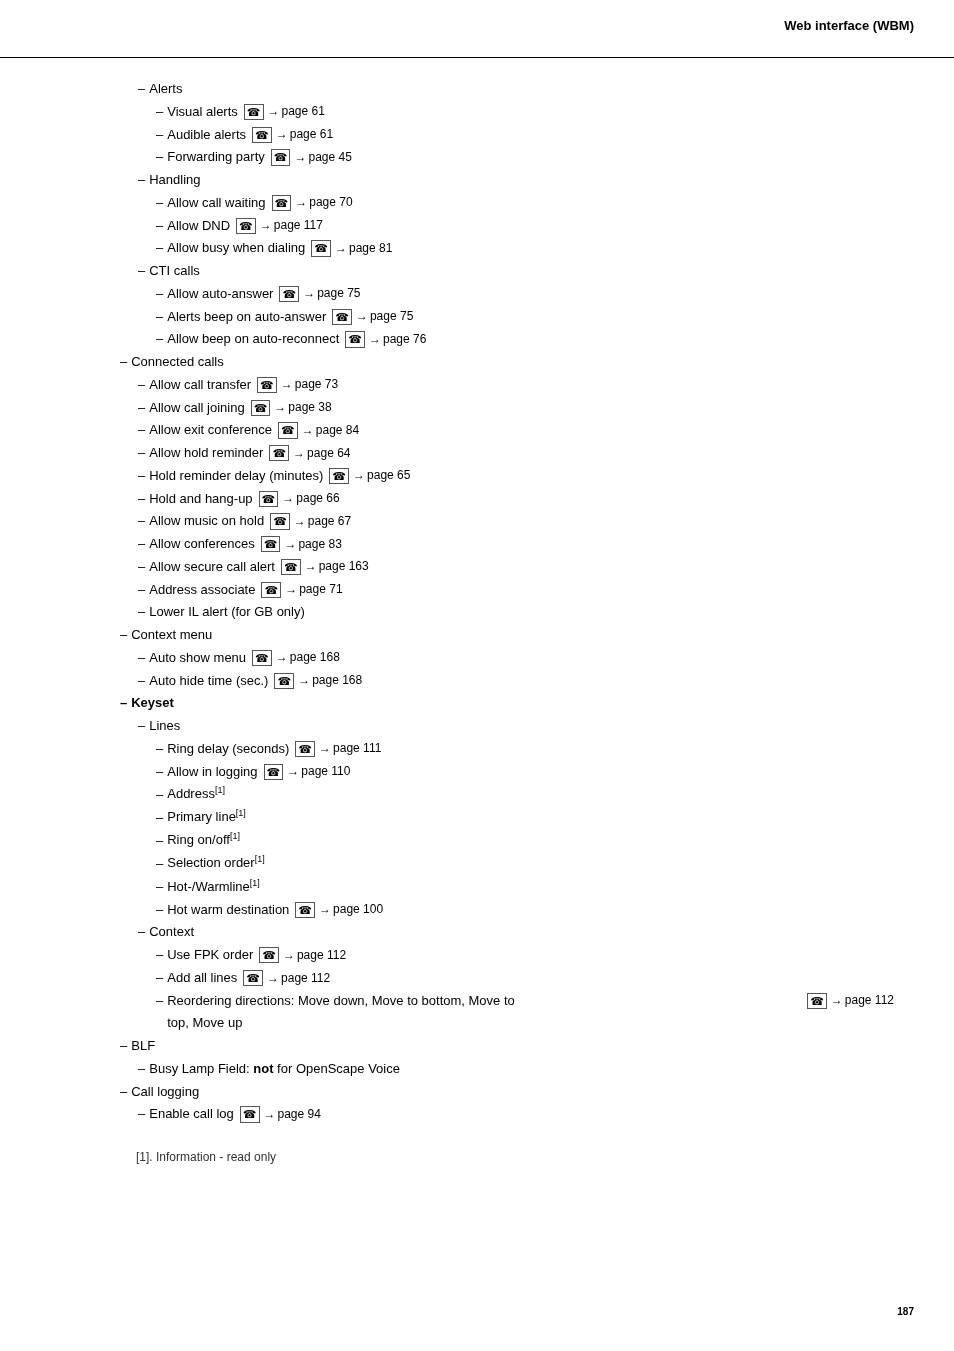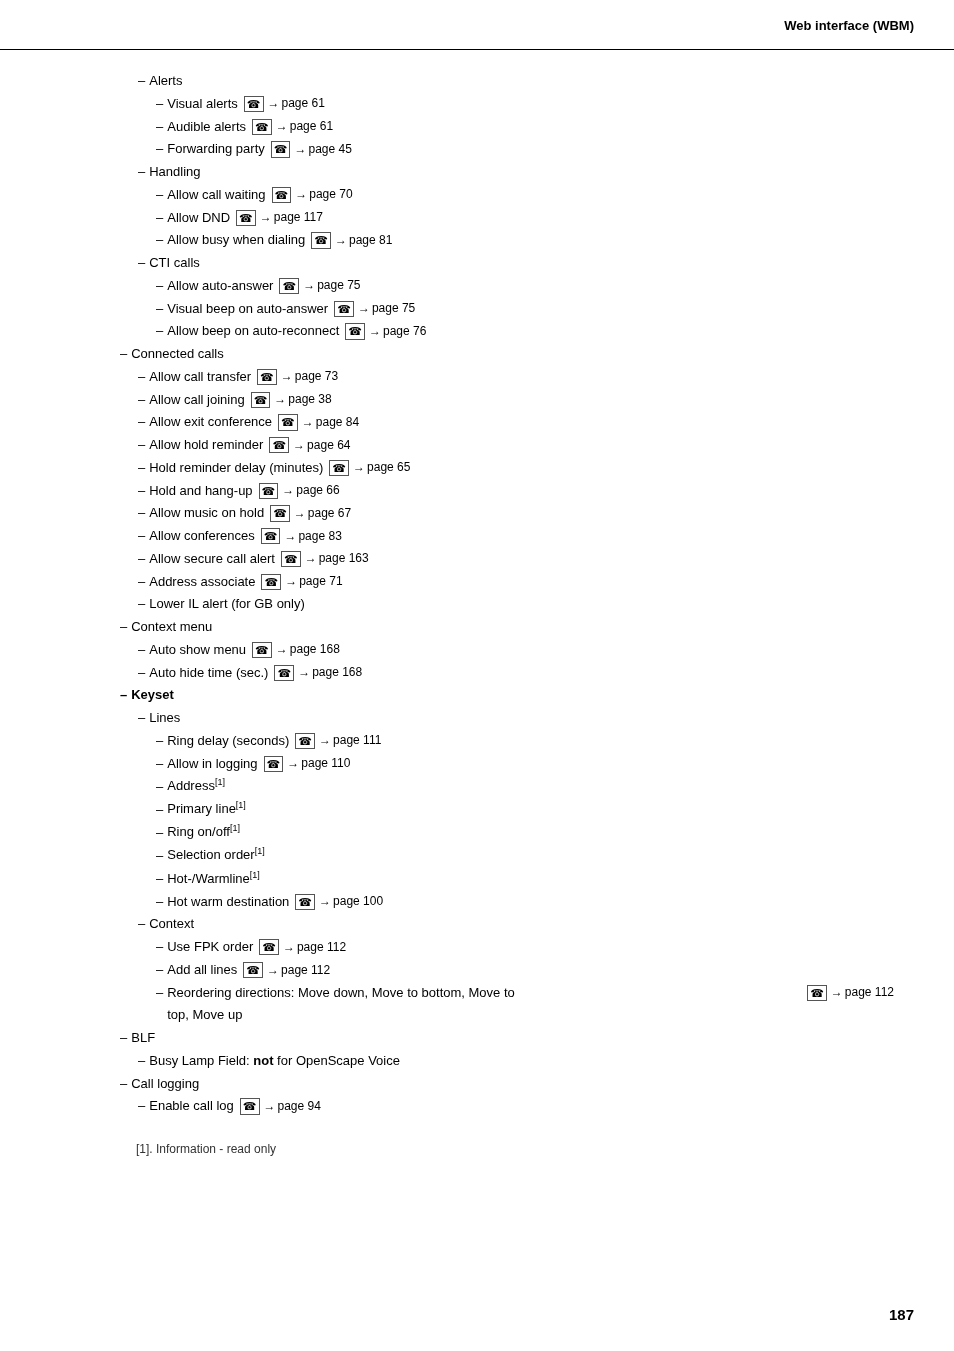--- a/index.html
+++ b/index.html
@@ -8,21 +8,21 @@
       font-size: 13px;
       background: #fff;
       color: #000;
       width: 954px;
       min-height: 1351px;
       position: relative;
     }
 
     .page-header {
       text-align: right;
-      padding: 18px 40px 16px 40px;
+      padding: 18px 40px 24px 40px;
       border-bottom: 1.5px solid #000;
       font-weight: bold;
       font-size: 13px;
     }
 
     .page-content {
       padding: 20px 60px 40px 120px;
     }
 
     .toc-list {
@@ -78,24 +78,24 @@
     .footnote-section {
       margin-top: 20px;
       border-top: none;
       font-size: 12px;
       color: #333;
       padding-left: 16px;
     }
 
     .page-number {
       position: absolute;
-      bottom: 28px;
+      bottom: 34px;
       right: 40px;
       font-weight: bold;
-      font-size: 15px;
+      font-size: 10px;
     }
   </style>
 </head>
 <body>
 
 <div class="page-header">
   <span>Web interface (WBM)</span>
 </div>
 
 <div class="page-content">
@@ -173,21 +173,21 @@
       <span class="dash">–</span>
       <span>Allow auto-answer</span>
       <span class="page-ref">
         <span class="phone-icon">☎</span>
         <span class="arrow">→</span>
         page 75
       </span>
     </li>
     <li class="indent-2">
       <span class="dash">–</span>
-      <span>Visual beep on auto-answer</span>
+      <span>Alerts beep on auto-answer</span>
       <span class="page-ref">
         <span class="phone-icon">☎</span>
         <span class="arrow">→</span>
         page 75
       </span>
     </li>
     <li class="indent-2">
       <span class="dash">–</span>
       <span>Allow beep on auto-reconnect</span>
       <span class="page-ref">

